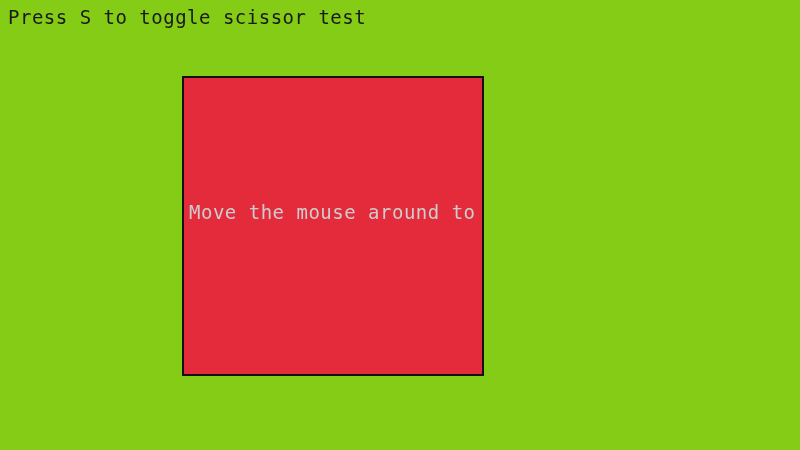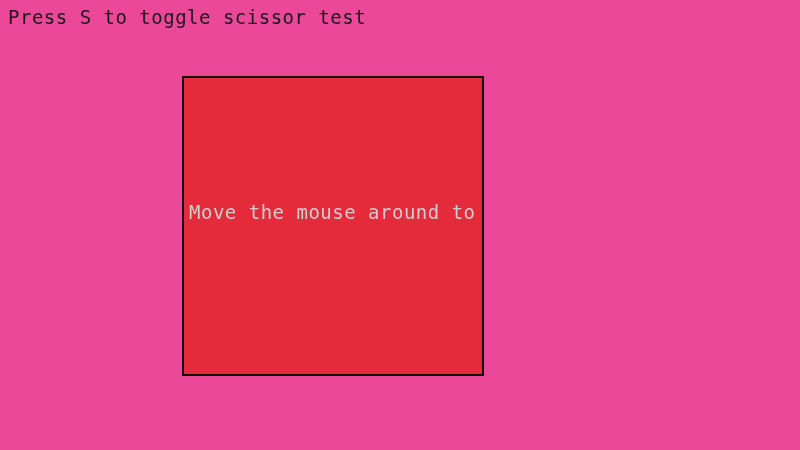--- a/index.html
+++ b/index.html
@@ -57,21 +57,21 @@
     line-height: 24px;
     letter-spacing: 0.5px;
     color: #cdcdcd;
     white-space: pre;
     user-select: none;
   }
 </style>
 </head>
 <body>
 
-<div id="app-canvas" style="width: 800px; height: 450px; background: #ec4899;">
+<div id="app-canvas" style="width: 800px; height: 450px; background: #84cc16;">
 
   <div id="hint-text" style="left: 8px; top: 5px; color: rgb(26, 26, 26);">Press S to toggle scissor test</div>
 
   <div id="scissor-rect" style="left: 182px; top: 76px; width: 302px; height: 300px; background: rgb(228, 43, 60); border: 2px solid rgb(17, 17, 17);">
     <div id="scissor-text" style="left: 5px; top: 122px; color: rgb(205, 205, 205);">Move the mouse around to r</div>
   </div>
 
 </div>
 
 </body></html>

